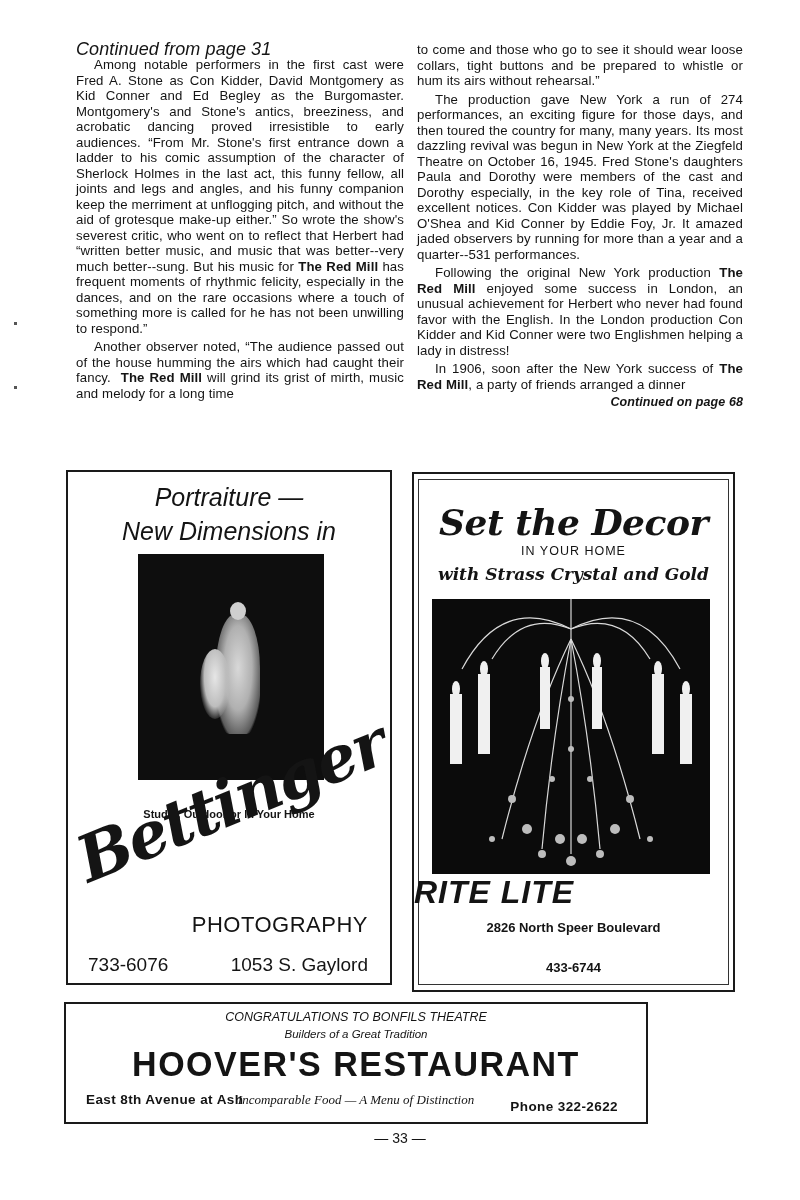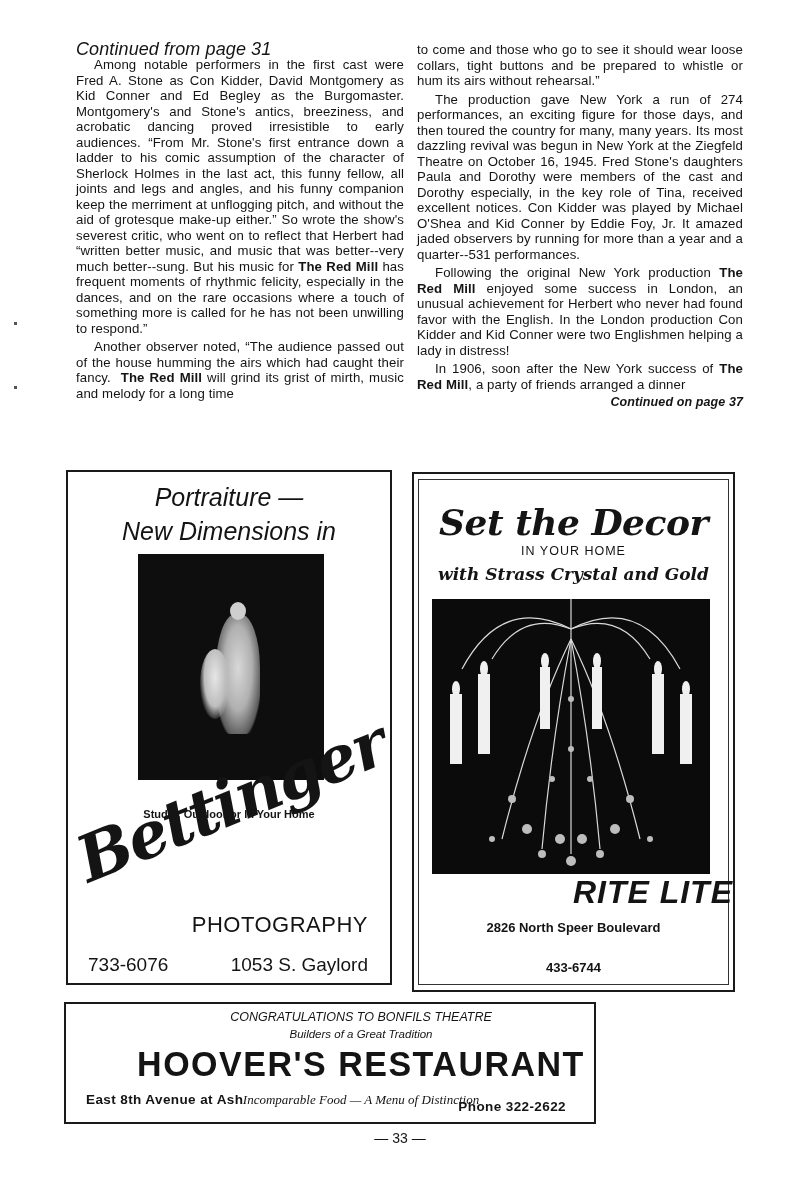--- a/index.html
+++ b/index.html
@@ -29,27 +29,27 @@
     .bett-addr { position: absolute; right: 22px; top: 482px; font-size: 19px; }
 
     
     .ad-rite { position: absolute; left: 412px; top: 472px; width: 323px; height: 520px; border: 2px solid #1a1a1a; }
     .ad-rite .inner { position: absolute; left: 4px; top: 5px; right: 4px; bottom: 5px; border: 1px solid #333; }
     .rite-head { position: absolute; top: 28px; width: 100%; text-align: center; font-family: "DejaVu Serif", serif; font-style: italic; font-weight: bold; font-size: 36px; line-height: 40px; letter-spacing: -0.5px; }
     .rite-sub1 { position: absolute; top: 70px; width: 100%; text-align: center; font-size: 12.5px; letter-spacing: 1px; }
     .rite-sub2 { position: absolute; top: 90px; width: 100%; text-align: center; font-family: "DejaVu Serif", serif; font-style: italic; font-weight: bold; font-size: 17px; }
     .rite-photo { position: absolute; left: 18px; top: 125px; width: 278px; height: 275px; background: #0b0b0b; overflow: hidden; }
     .rite-photo svg { width: 100%; height: 100%; }
-    .rite-brand { position: absolute; top: 400px; width: 100%; text-align: right; font-style: italic; font-weight: bold; font-size: 32px; letter-spacing: 1px; }
+    .rite-brand { position: absolute; top: 400px; width: 100%; text-align: left; font-style: italic; font-weight: bold; font-size: 32px; letter-spacing: 1px; }
     .rite-addr1 { position: absolute; top: 446px; width: 100%; text-align: center; font-weight: bold; font-size: 13px; }
     .rite-addr2 { position: absolute; top: 466px; width: 100%; text-align: center; font-size: 13.5px; }
     .rite-phone { position: absolute; top: 486px; width: 100%; text-align: center; font-weight: bold; font-size: 13px; }
 
     
-    .ad-hoover { position: absolute; left: 64px; top: 1002px; width: 532px; height: 122px; border: 2px solid #1a1a1a; padding-left: 31px; }
+    .ad-hoover { position: absolute; left: 64px; top: 1002px; width: 584px; height: 122px; border: 2px solid #1a1a1a; }
     .hv-line1 { position: absolute; top: 6px; width: 100%; text-align: center; font-style: italic; font-size: 12.5px; }
     .hv-line2 { position: absolute; top: 24px; width: 100%; text-align: center; font-style: italic; font-size: 11.5px; }
     .hv-name { position: absolute; top: 40px; width: 100%; text-align: center; font-weight: bold; font-size: 34px; letter-spacing: 1.5px; transform: scaleY(1.05); }
     .hv-tag { position: absolute; top: 88px; width: 100%; text-align: center; font-family: "Liberation Serif", serif; font-style: italic; font-size: 13px; }
     .hv-addr { position: absolute; left: 20px; top: 88px; font-weight: bold; font-size: 13.5px; letter-spacing: 0.4px; }
     .hv-phone { position: absolute; right: 28px; top: 95px; font-weight: bold; font-size: 13.5px; letter-spacing: 0.4px; }
 
     .page-num { position: absolute; top: 1130px; width: 100%; left: 0; text-align: center; font-size: 14px; }
     .margin-mark { position: absolute; left: 14px; width: 3px; height: 3px; background: #555; }
   </style>
@@ -60,21 +60,21 @@
   <div class="cont-top">Continued from page 31</div>
   <p><span>Among notable performers in the first cast were Fred A. Stone as Con Kidder, David Montgomery as Kid Conner and Ed Begley as the Burgomaster. Montgomery's and Stone's antics, breeziness, and acrobatic dancing proved irresistible to early audiences. “From Mr. Stone's first entrance down a ladder to his comic assumption of the character of Sherlock Holmes in the last act, this funny fellow, all joints and legs and angles, and his funny companion keep the merriment at unflogging pitch, and without the aid of grotesque make-up either.” So wrote the show's severest critic, who went on to reflect that Herbert had “written better music, and music that was better--very much better--sung.</span> <span>But his music for </span><b>The Red Mill</b><span> has frequent moments of rhythmic felicity, especially in the dances, and on the rare occasions where a touch of something more is called for he has not been unwilling to respond.”</span></p>
   <p><span>Another observer noted, “The audience passed out of the house humming the airs which had caught their fancy.</span>&nbsp; <b>The Red Mill</b><span> will grind its grist of mirth, music and melody for a long time</span></p>
 </div>
 
 <div class="col col-right">
   <p style="text-indent:0">to come and those who go to see it should wear loose collars, tight buttons and be prepared to whistle or hum its airs without rehearsal.”</p>
   <p>The production gave New York a run of 274 performances, an exciting figure for those days, and then toured the country for many, many years. Its most dazzling revival was begun in New York at the Ziegfeld Theatre on October 16, 1945. Fred Stone's daughters Paula and Dorothy were members of the cast and Dorothy especially, in the key role of Tina, received excellent notices. Con Kidder was played by Michael O'Shea and Kid Conner by Eddie Foy, Jr. It amazed jaded observers by running for more than a year and a quarter--531 performances.</p>
   <p><span>Following the original New York production </span><b>The Red Mill</b><span> enjoyed some success in London, an unusual achievement for Herbert who never had found favor with the English. In the London production Con Kidder and Kid Conner were two Englishmen helping a lady in distress!</span></p>
   <p><span>In 1906, soon after the New York success of </span><b>The Red Mill</b><span>, a party of friends arranged a dinner</span></p>
-  <div class="cont-bottom">Continued on page 37</div>
+  <div class="cont-bottom">Continued on page 68</div>
 </div>
 
 <div class="margin-mark" style="top:322px"></div>
 <div class="margin-mark" style="top:386px"></div>
 
 <div class="ad-bett">
   <div class="bett-head">
     <div>Portraiture —</div>
     <div>New Dimensions in</div>
   </div>

